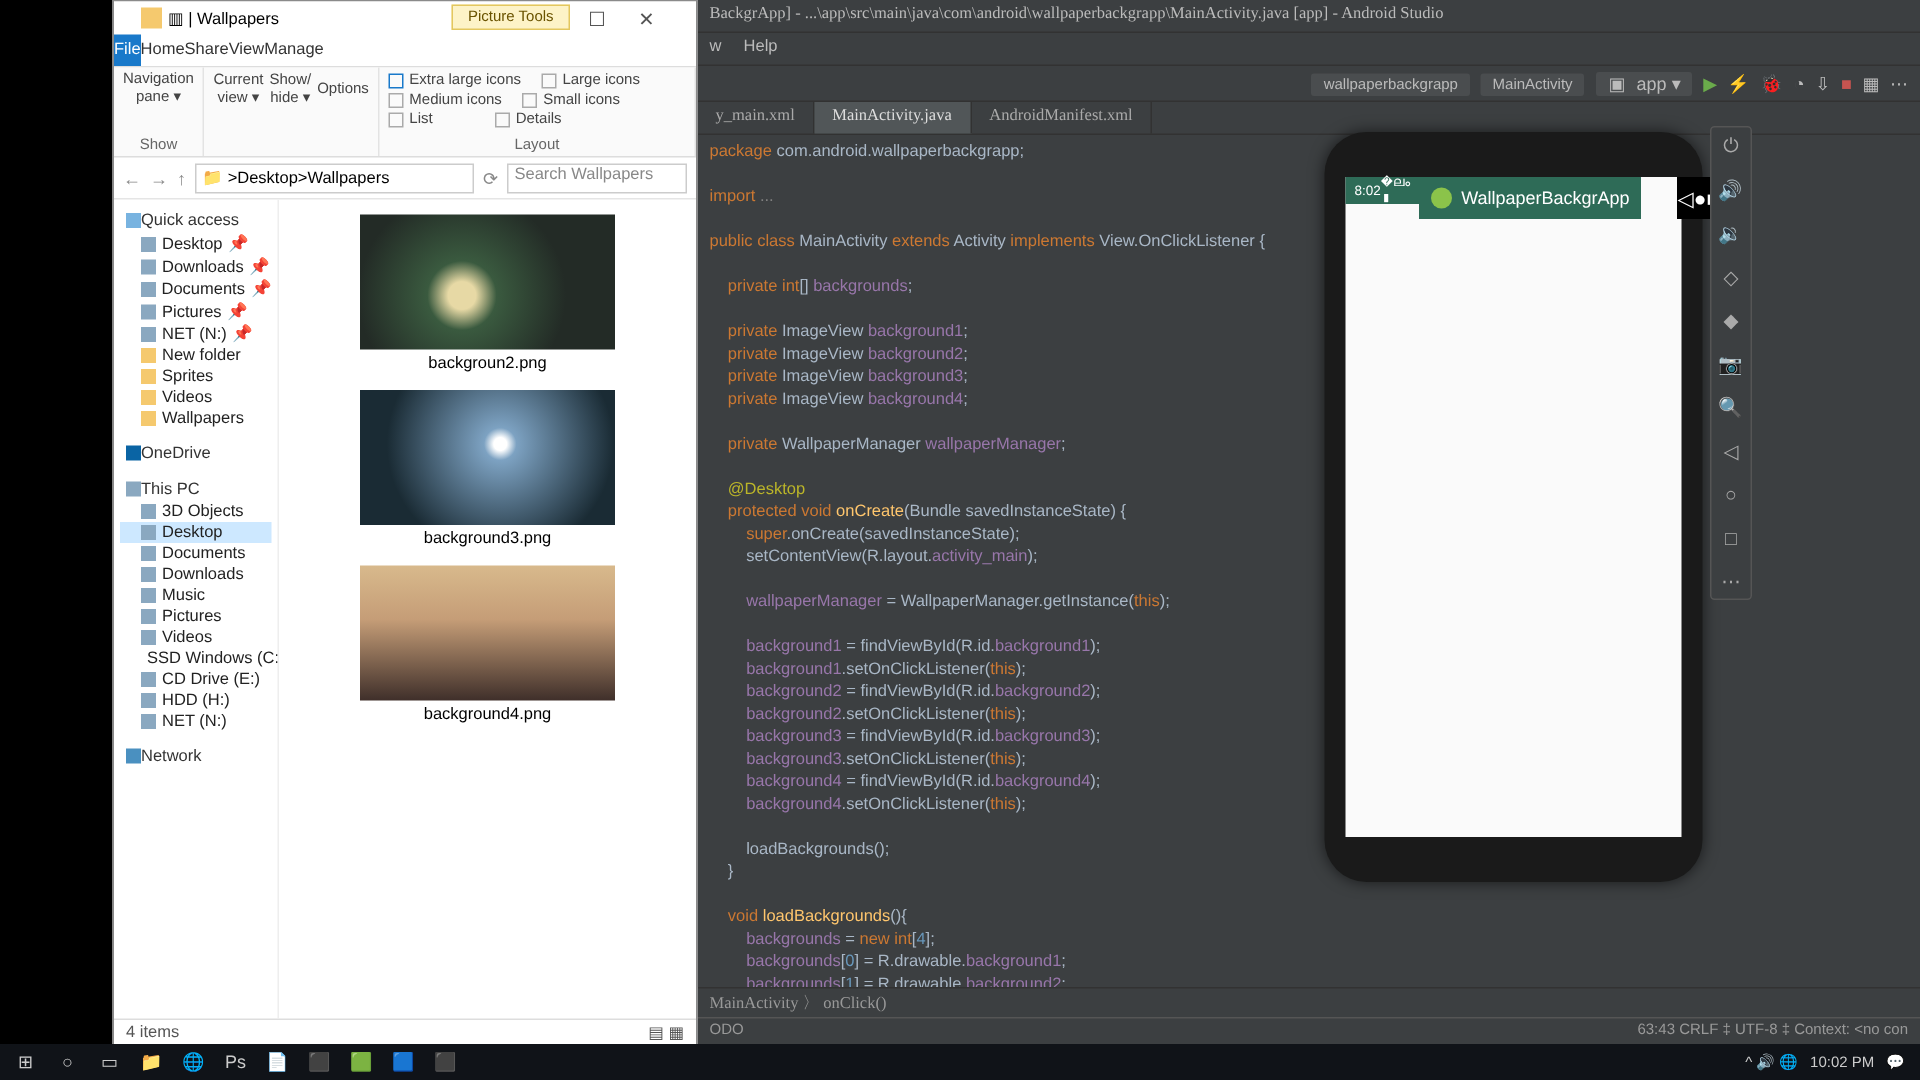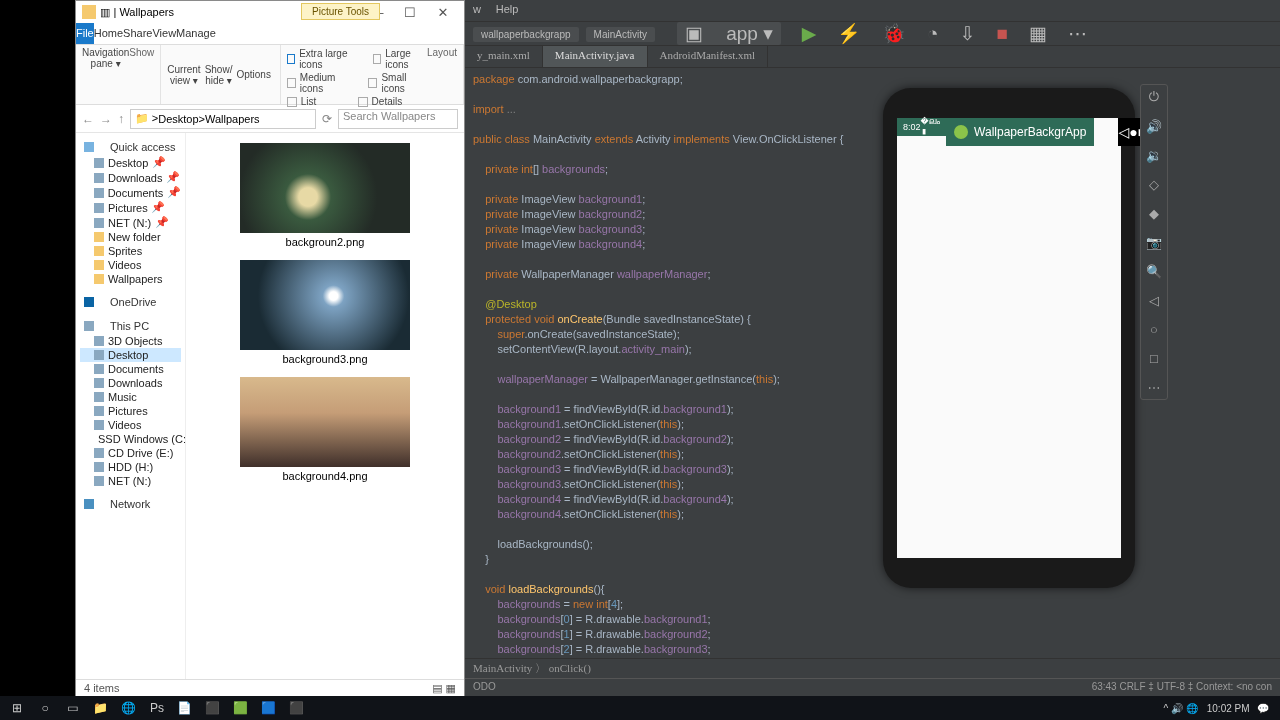--- a/index.html
+++ b/index.html
@@ -1,62 +1,62 @@
 <!DOCTYPE html>
 <html><head>
 <meta charset="utf-8">
 <style>
 *{margin:0;padding:0;box-sizing:border-box;font-family:"Segoe UI",Arial,sans-serif}
 body{width:1280px;height:720px;overflow:hidden;background:#000;position:relative}
 
 .explorer{position:absolute;left:75px;top:0;width:390px;height:700px;background:#fff;border:1px solid #8a8a8a;font-size:11px;display:flex;flex-direction:column}
-.exp-titlebar{height:22px;display:flex;align-items:center;background:#fff;padding:0 6px}
+.exp-titlebar{height:22px;display:flex;align-items:center;background:#fff;padding:0 18px}
 .exp-titlebar .icon{width:14px;height:14px;background:#f5c96e;margin-right:4px}
 .exp-titlebar .title{flex:1;font-size:11px}
 .exp-titlebar .winbtns span{display:inline-block;width:30px;text-align:center;font-size:13px;color:#555}
 .exp-tooltab{position:absolute;left:225px;top:2px;background:#fdf3c7;border:1px solid #e3c75f;padding:2px 10px;font-size:10px;color:#6a5300}
 .exp-tabs{height:22px;display:flex;border-bottom:1px solid #ddd}
 .exp-tabs div{padding:4px 0;font-size:11px;color:#333}
 .exp-tabs .file{background:#1979ca;color:#fff}
 .exp-ribbon{height:60px;background:#fafafa;border-bottom:1px solid #ddd;display:flex;font-size:10px;color:#444}
-.rib-grp{border-right:1px solid #e3e3e3;padding:2px 6px;display:flex;flex-direction:row;justify-content:space-between}
+.rib-grp{border-right:1px solid #e3e3e3;padding:2px 6px;display:flex;flex-direction:column;justify-content:space-between}
 .rib-grp .lbl{text-align:center;color:#666}
 .rib-row{display:flex;align-items:center;gap:4px;padding:1px 0}
 .rib-row .box{width:10px;height:10px;border:1px solid #aaa}
 .exp-addr{height:28px;display:flex;align-items:center;gap:6px;padding:0 6px;border-bottom:1px solid #e5e5e5}
 .exp-addr .nav{color:#888;font-size:12px}
 .exp-addr .path{flex:1;border:1px solid #ccc;height:20px;display:flex;align-items:center;padding:0 4px;font-size:11px}
 .exp-addr .search{width:120px;border:1px solid #ccc;height:20px;padding:0 4px;color:#888;font-size:11px}
 .exp-body{flex:1;display:flex;overflow:hidden}
 .exp-nav{width:110px;border-right:1px solid #eee;padding:6px 4px;font-size:11px;overflow:hidden}
 .exp-nav .grp{margin-bottom:8px}
-.exp-nav .hdr{color:#333;display:flex;align-items:center;gap:16px;padding:2px 4px}
+.exp-nav .hdr{color:#333;display:flex;align-items:center;gap:0;padding:2px 4px}
 .exp-nav .itm{padding:1px 0 1px 14px;color:#222;display:flex;align-items:center;gap:4px;white-space:nowrap}
 .exp-nav .itm.sel{background:#cde8ff}
 .qicon{width:10px;height:10px;background:#78b3e0}
 .ficon{width:10px;height:10px;background:#f5c96e}
 .dicon{width:10px;height:10px;background:#8aa8c0}
 .exp-content{flex:1;overflow:auto;padding:6px;text-align:center}
 .thumb{margin:4px auto 2px;width:170px}
 .thumb .img{width:170px;height:90px}
 .thumb .cap{font-size:11px;padding:3px 0 8px}
 .exp-status{height:20px;border-top:1px solid #ddd;font-size:11px;color:#555;padding:2px 8px;display:flex;justify-content:space-between}
 
 .w1{background:radial-gradient(circle at 40% 60%,#e7d9a5 8%,#3a5a3f 20%,#232b26 60%)}
 .w2{background:linear-gradient(180deg,#1a355a 0%,#2c7aa8 40%,#f09a5a 60%,#0e2235 100%)}
 .w3{background:radial-gradient(circle at 55% 40%,#fff 4%,#7da2c2 10%,#1a2b34 70%)}
 .w4{background:linear-gradient(180deg,#d8b98c 0%,#c59d77 40%,#3f2f2a 100%)}
 
 .studio{position:absolute;left:465px;top:0;right:0;bottom:24px;background:#3c3f41;color:#bbb;font-size:11px;font-family:Consolas,monospace}
 .studio-title{height:22px;background:#3c3f41;color:#bbb;font-family:"Segoe UI";font-size:11px;padding:3px 8px;border-bottom:1px solid #323232}
 .studio-menu{height:22px;background:#3c3f41;border-bottom:1px solid #323232;padding:3px 8px;font-family:"Segoe UI";font-size:11px}
 .studio-menu span{margin-right:12px}
-.studio-tool{height:24px;background:#3c3f41;border-bottom:1px solid #323232;display:flex;align-items:center;justify-content:flex-start;padding:0 8px;font-family:"Segoe UI"}
+.studio-tool{height:24px;background:#3c3f41;border-bottom:1px solid #323232;display:flex;align-items:center;justify-content:flex-end;padding:0 8px;font-family:"Segoe UI"}
 .studio-tool .crumbs span{background:#4a4d4f;padding:2px 8px;border-radius:2px;margin-right:4px;font-size:10px}
-.studio-tool .actions span{margin-left:18px;font-size:19px}
+.studio-tool .actions span{margin-left:4px;font-size:12px}
 .run-sel{background:#4a4d4f;padding:1px 8px;border-radius:2px;font-size:10px}
 .editor-tabs{height:22px;background:#3c3f41;display:flex;border-bottom:1px solid #323232}
 .editor-tabs div{padding:3px 12px;font-size:11px;border-right:1px solid #323232;color:#aaa;font-family:"Segoe UI"}
 .editor-tabs .active{background:#515658;color:#ddd}
 .code{padding:4px 8px;line-height:15px;white-space:pre;font-size:11px;color:#a9b7c6}
 .kw{color:#cc7832}.num{color:#6897bb}.ann{color:#bbb529}.fld{color:#9876aa}.cmt{color:#808080}.mtd{color:#ffc66d}
 .studio-bot{position:absolute;bottom:18px;left:0;right:0;height:20px;background:#3c3f41;border-top:1px solid #323232;padding:2px 8px;font-size:11px;color:#999;font-family:"Segoe UI"}
 .studio-status{position:absolute;bottom:0;left:0;right:0;height:18px;background:#3c3f41;border-top:1px solid #555;font-size:10px;color:#999;text-align:right;padding:2px 8px;font-family:"Segoe UI"}
 
 .emu{position:absolute;right:145px;top:88px;width:252px;height:500px;background:#1a1a1a;border-radius:28px;padding:30px 14px;box-shadow:0 0 10px rgba(0,0,0,.6)}
@@ -73,20 +73,21 @@
 .emu-side span{cursor:pointer}
 
 .taskbar{position:absolute;left:0;right:0;bottom:0;height:24px;background:#101318;display:flex;align-items:center;padding:0 4px}
 .taskbar .tb{width:26px;height:20px;margin-right:2px;display:flex;align-items:center;justify-content:center;color:#ccc;font-size:12px}
 .taskbar .tray{margin-left:auto;color:#ccc;font-size:10px;display:flex;align-items:center;gap:8px;padding-right:6px}
 </style>
 </head>
 <body>
 
 <div class="studio">
+  <div class="studio-title">BackgrApp] - ...\app\src\main\java\com\android\wallpaperbackgrapp\MainActivity.java [app] - Android Studio</div>
   <div class="studio-menu">
     <span>w</span>
     <span>Help</span>
   </div>
   <div class="studio-tool">
     <div class="crumbs">
       <span>wallpaperbackgrapp</span>
       <span>MainActivity</span>
     </div>
     <div class="actions">

